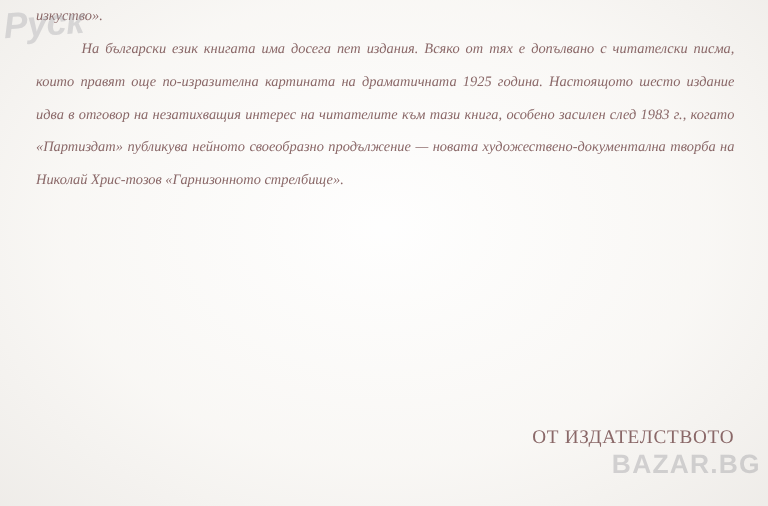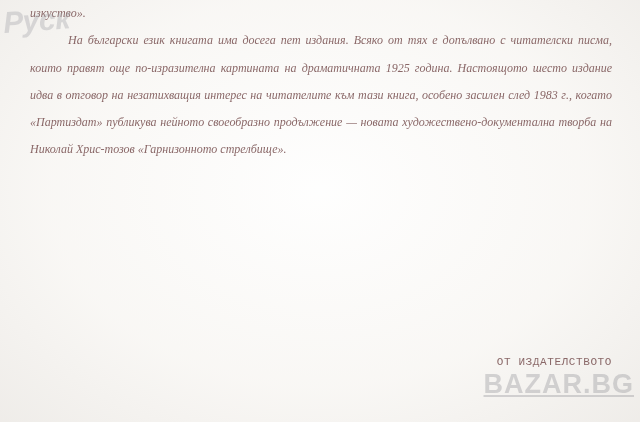--- a/index.html
+++ b/index.html
@@ -53,23 +53,22 @@
   }
   .closing {
     position: absolute;
     left: 30px;
     top: 356px;
     width: 582px;
     text-align: right;
     font-style: normal;
     font-variant: normal;
     letter-spacing: 0.6px;
-    font-size: 11px;
+    font-size: 16px;
     color: #8a6868;
-    font-family: Liberation Mono, monospace;
   }
   
   .wm {
     position: absolute;
     font-family: "Liberation Sans", sans-serif;
     font-weight: bold;
     pointer-events: none;
     user-select: none;
   }
   #wm-topleft {
@@ -78,24 +77,23 @@
     font-size: 30px;
     font-style: italic;
     color: rgba(170,170,175,0.40);
     letter-spacing: -0.5px;
     transform: rotate(-4deg);
     transform-origin: left top;
   }
   #wm-bottomright {
     right: 6px;
     bottom: 22px;
-    font-size: 27px;
+    font-size: 22px;
     color: rgba(150,150,155,0.38);
     letter-spacing: 1px;
-    text-decoration: underline;
   }
 </style>
 </head>
 <body>
 
 <div id="page">
   <div id="paper-texture"></div>
 
   <div id="text-block">
     <p class="para first">изкуство».</p>

